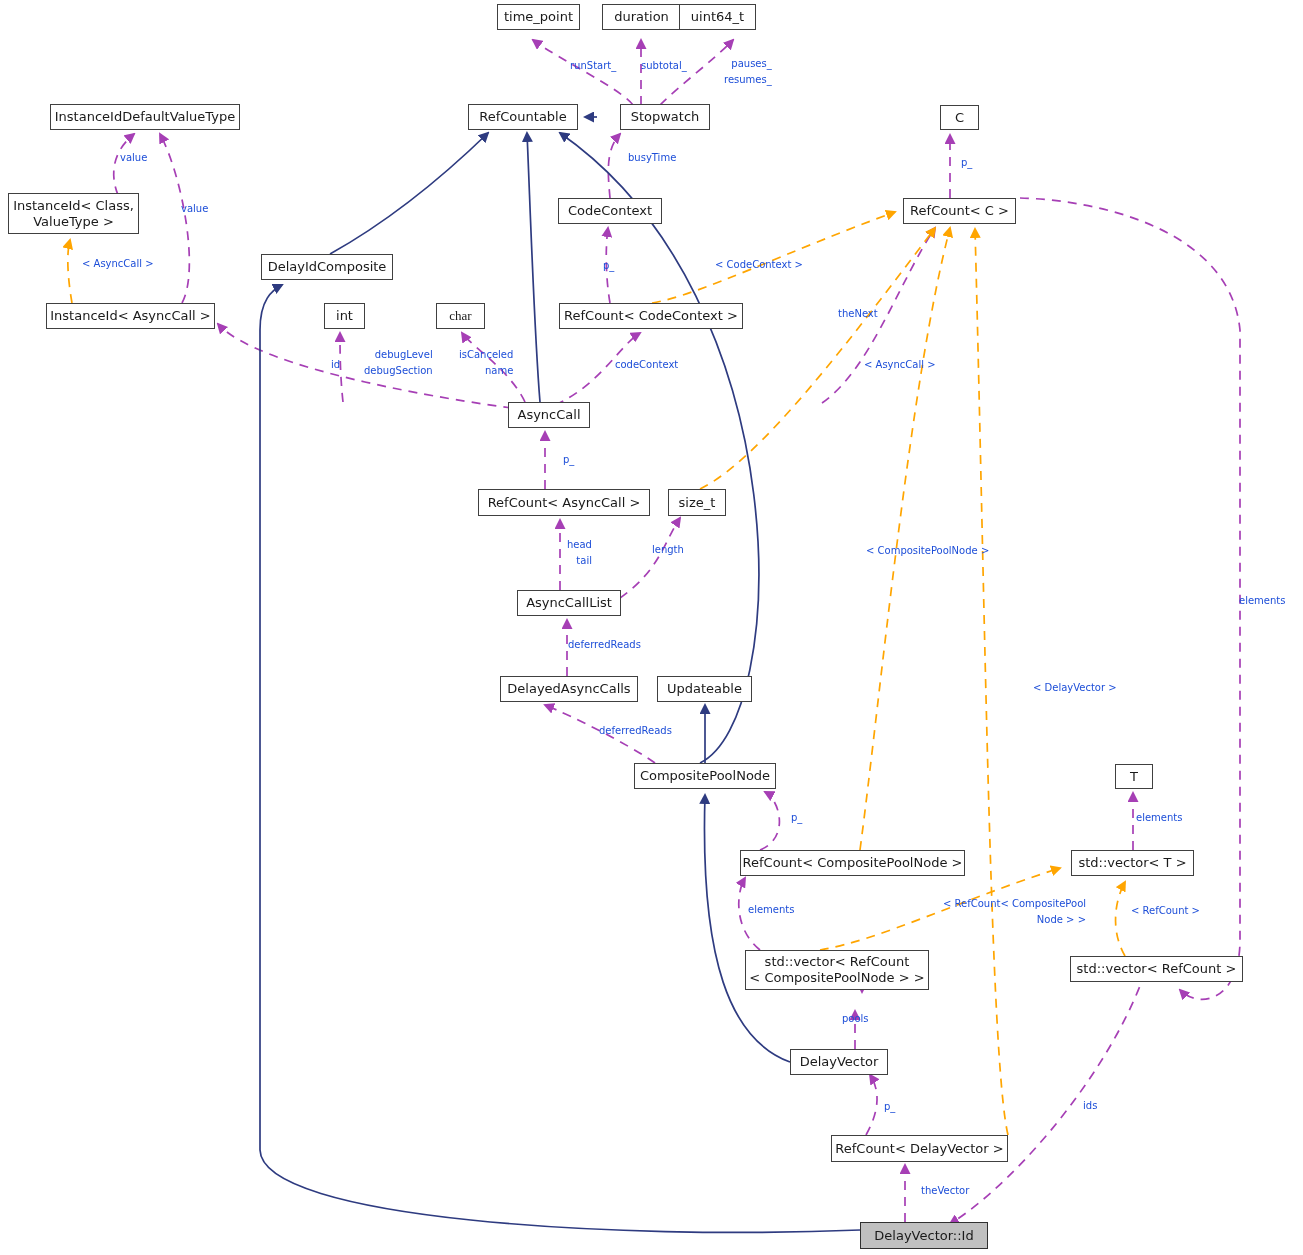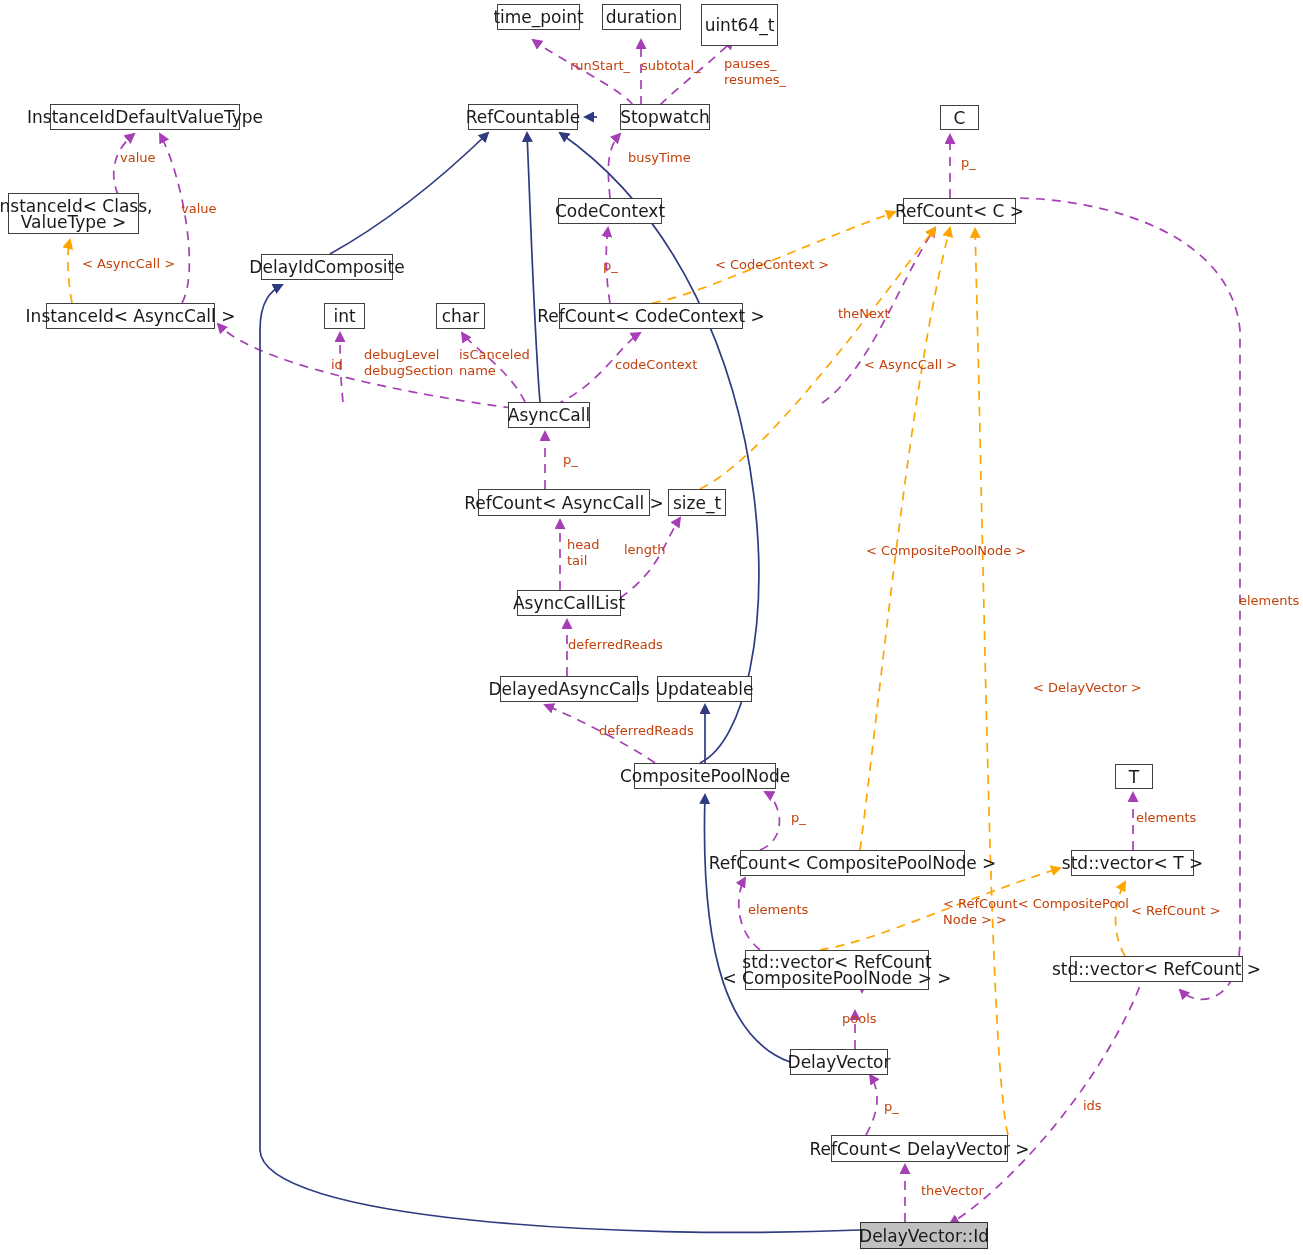--- a/index.html
+++ b/index.html
@@ -10,41 +10,42 @@
     font-family:"DejaVu Sans","Liberation Sans",sans-serif;
     overflow:hidden;
   }
   svg#edges{position:absolute;left:0;top:0;width:1303px;height:1255px;}
   .node{
     position:absolute;
     box-sizing:border-box;
     border:1.4px solid #404040;
     background:#ffffff;
     color:#1a1a1a;
-    font-size:17px;
+    font-size:13px;
     line-height:16px;
     display:flex;
     align-items:center;
     justify-content:center;
     text-align:center;
     white-space:pre;
     z-index:5;
   }
   .node.current{
     background:#c0c0c0;
     border:1.6px solid #303030;
   }
   .elabel{
     position:absolute;
-    font-size:13px;
+    font-size:10px;
     line-height:15.5px;
-    color:#c2410c;
+    color:#1d4ed8;
     white-space:pre;
     z-index:6;
     background:transparent;
+    text-align:right;
   }
 </style>
 </head>
 <body>
 
 <div id="canvas">
 
   <svg id="edges" viewBox="0 0 1303 1255" xmlns="http://www.w3.org/2000/svg">
     <defs>
       <marker id="ah-blue" markerWidth="11" markerHeight="11" refX="9" refY="5.5" orient="auto" markerUnits="userSpaceOnUse">
@@ -108,33 +109,33 @@
         <path d="M705,763 L705,705"></path>
         <path d="M860,1230 C620,1240 262,1220 260,1150 L260,330 C260,300 272,290 282,285"></path>
         <path d="M790,1062 C730,1040 700,960 705,795"></path>
       </g>
     </g>
   </svg>
 
   <div id="nodes-layer">
       <div class="node" style="left: 497px; top: 4px; width: 83px; height: 26px;">time_point</div>
       <div class="node" style="left: 602px; top: 4px; width: 79px; height: 26px;">duration</div>
-      <div class="node" style="left: 701px; top: 4px; width: 77px; height: 42px;">uint64_t</div>
+      <div class="node" style="left: 679px; top: 4px; width: 77px; height: 26px;">uint64_t</div>
       <div class="node" style="left: 50px; top: 104px; width: 190px; height: 26px; text-align: center;">InstanceIdDefaultValueType</div>
       <div class="node" style="left: 468px; top: 104px; width: 110px; height: 26px;">RefCountable</div>
       <div class="node" style="left: 596px; top: 104px; width: 90px; height: 26px; margin-left: 24px;">Stopwatch</div>
       <div class="node" style="left: 940px; top: 105px; width: 39px; height: 25px;">C</div>
       <div class="node" style="left: 8px; top: 193px; width: 131px; height: 41px;">InstanceId&lt; Class,
 ValueType &gt;</div>
       <div class="node" style="left: 558px; top: 198px; width: 104px; height: 26px;">CodeContext</div>
       <div class="node" style="left: 903px; top: 198px; width: 113px; height: 26px;">RefCount&lt; C &gt;</div>
       <div class="node" style="left: 261px; top: 254px; width: 132px; height: 26px;">DelayIdComposite</div>
       <div class="node" style="left: 46px; top: 303px; width: 169px; height: 26px;">InstanceId&lt; AsyncCall &gt;</div>
       <div class="node" style="left: 324px; top: 303px; width: 41px; height: 26px;">int</div>
-      <div class="node" style="left: 436px; top: 303px; width: 49px; height: 26px;">char</div>
+      <div class="node" style="left: 436px; top: 303px; width: 49px; height: 26px; font-family: Liberation Serif, serif;">char</div>
       <div class="node" style="left: 559px; top: 303px; width: 184px; height: 26px;">RefCount&lt; CodeContext &gt;</div>
       <div class="node" style="left: 508px; top: 402px; width: 82px; height: 26px;">AsyncCall</div>
       <div class="node" style="left: 478px; top: 489px; width: 172px; height: 27px;">RefCount&lt; AsyncCall &gt;</div>
       <div class="node" style="left: 668px; top: 489px; width: 58px; height: 27px;">size_t</div>
       <div class="node" style="left: 517px; top: 590px; width: 104px; height: 26px;">AsyncCallList</div>
       <div class="node" style="left: 500px; top: 676px; width: 138px; height: 26px;">DelayedAsyncCalls</div>
       <div class="node" style="left: 657px; top: 676px; width: 95px; height: 26px;">Updateable</div>
       <div class="node" style="left: 634px; top: 763px; width: 142px; height: 26px;">CompositePoolNode</div>
       <div class="node" style="left: 1115px; top: 764px; width: 38px; height: 25px;">T</div>
       <div class="node" style="left: 740px; top: 850px; width: 225px; height: 26px;">RefCount&lt; CompositePoolNode &gt;</div>
@@ -162,21 +163,21 @@
       <div class="elabel" style="left: 864px; top: 357px;">&lt; AsyncCall &gt;</div>
       <div class="elabel" style="left: 331px; top: 357px;">id</div>
       <div class="elabel" style="left: 364px; top: 347px;">debugLevel
 debugSection</div>
       <div class="elabel" style="left: 459px; top: 347px;">isCanceled
 name</div>
       <div class="elabel" style="left: 615px; top: 357px;">codeContext</div>
       <div class="elabel" style="left: 563px; top: 452px;">p_</div>
       <div class="elabel" style="left: 567px; top: 537px;">head
 tail</div>
-      <div class="elabel" style="left: 624px; top: 542px;">length</div>
+      <div class="elabel" style="left: 652px; top: 542px;">length</div>
       <div class="elabel" style="left: 866px; top: 543px;">&lt; CompositePoolNode &gt;</div>
       <div class="elabel" style="left: 1239px; top: 593px;">elements</div>
       <div class="elabel" style="left: 568px; top: 637px;">deferredReads</div>
       <div class="elabel" style="left: 1033px; top: 680px;">&lt; DelayVector &gt;</div>
       <div class="elabel" style="left: 599px; top: 723px;">deferredReads</div>
       <div class="elabel" style="left: 791px; top: 810px;">p_</div>
       <div class="elabel" style="left: 1136px; top: 810px;">elements</div>
       <div class="elabel" style="left: 748px; top: 902px;">elements</div>
       <div class="elabel" style="left: 943px; top: 896px;">&lt; RefCount&lt; CompositePool
 Node &gt; &gt;</div>

